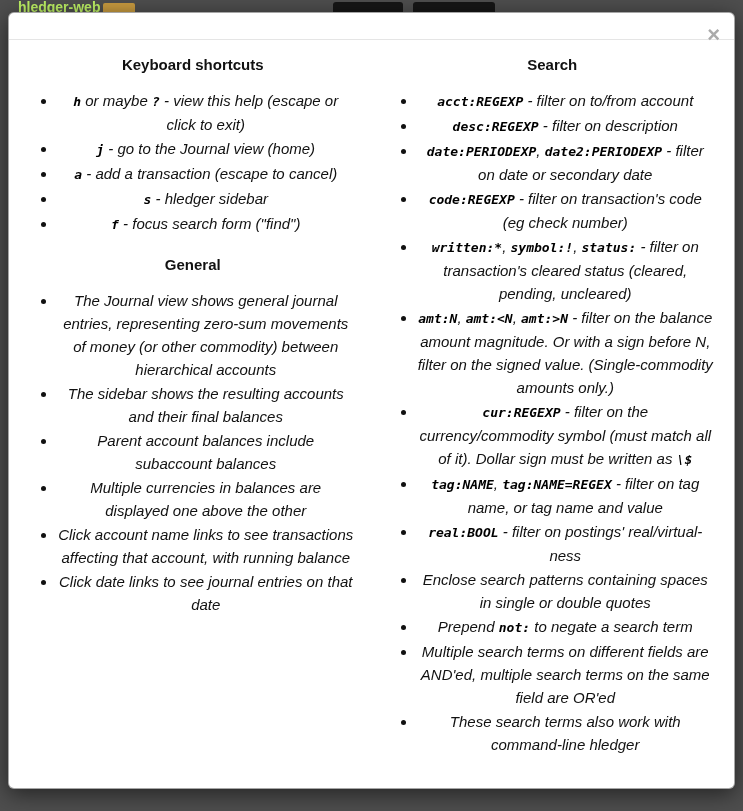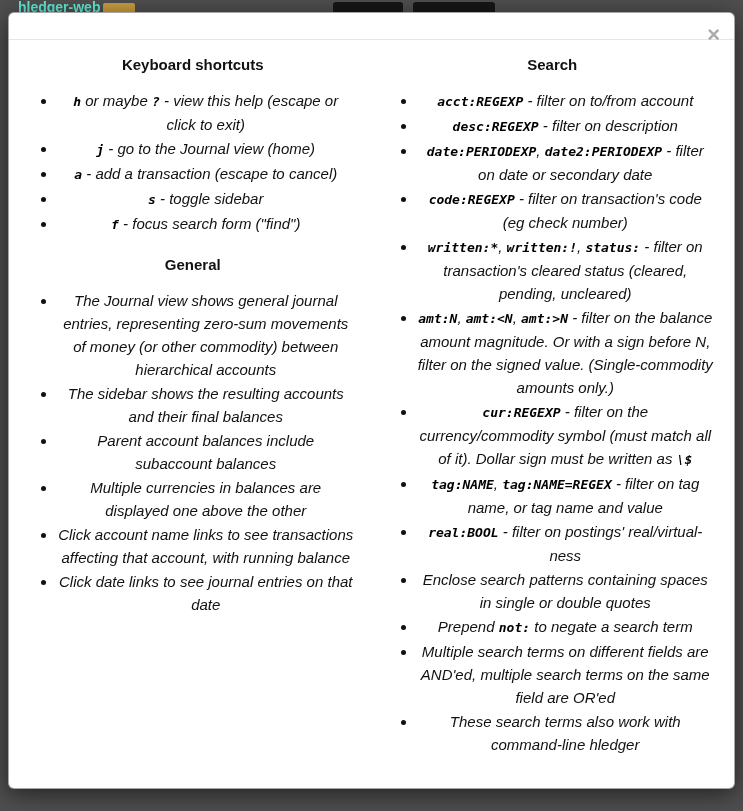--- a/index.html
+++ b/index.html
@@ -8,21 +8,21 @@
     position: relative;
     background: #4e4e4e;
     font-family: "Liberation Sans", sans-serif;
     overflow: hidden;
   }
 
   
   .page-behind { position: absolute; inset: 0; }
   .brand {
     position: absolute; left: 18px; top: -1px;
-    font-size: 14px; font-weight: bold; color: #5eead4;
+    font-size: 14px; font-weight: bold; color: #bef264;
     text-decoration: none; cursor: pointer;
   }
   .chip {
     position: absolute; left: 103px; top: 3px;
     width: 32px; height: 11px; background: #c79a3f; border-radius: 2px;
   }
   .blob { position: absolute; top: 2px; height: 21px; background: #161616; border-radius: 3px; }
   .blob.b1 { left: 333px; width: 70px; }
   .blob.b2 { left: 413px; width: 82px; }
 
@@ -91,41 +91,41 @@
   <div class="modal-header">
     <span class="close">×</span>
   </div>
   <div class="modal-body">
     <div class="col">
         <div class="section-heading">Keyboard shortcuts</div>
         <ul class="help-list">
           <li><code class="term">h</code><span> or maybe </span><code class="term">?</code><span> - view this help (escape or click to exit)</span></li>
           <li><code class="term">j</code><span> - go to the Journal view (home)</span></li>
           <li><code class="term">a</code><span> - add a transaction (escape to cancel)</span></li>
-          <li><code class="term">s</code><span> - toggle sidebar</span></li>
+          <li><code class="term">s</code><span> - hledger sidebar</span></li>
           <li><code class="term">f</code><span> - focus search form ("find")</span></li>
         </ul>
         <div class="section-heading">General</div>
         <ul class="help-list">
           <li><span>The Journal view shows general journal entries, representing zero-sum movements of money (or other commodity) between hierarchical accounts</span></li>
           <li><span>The sidebar shows the resulting accounts and their final balances</span></li>
           <li><span>Parent account balances include subaccount balances</span></li>
           <li><span>Multiple currencies in balances are displayed one above the other</span></li>
           <li><span>Click account name links to see transactions affecting that account, with running balance</span></li>
           <li><span>Click date links to see journal entries on that date</span></li>
         </ul>
       </div>
     <div class="col">
         <div class="section-heading">Search</div>
         <ul class="help-list">
           <li><code class="term">acct:REGEXP</code><span> - filter on to/from account</span></li>
           <li><code class="term">desc:REGEXP</code><span> - filter on description</span></li>
           <li><code class="term">date:PERIODEXP</code><span>, </span><code class="term">date2:PERIODEXP</code><span> - filter on date or secondary date</span></li>
           <li><code class="term">code:REGEXP</code><span> - filter on transaction's code (eg check number)</span></li>
-          <li><code class="term">written:*</code><span>, </span><code class="term">written:!</code><span>, </span><code class="term">status:</code><span> - filter on transaction's cleared status (cleared, pending, uncleared)</span></li>
+          <li><code class="term">written:*</code><span>, </span><code class="term">symbol:!</code><span>, </span><code class="term">status:</code><span> - filter on transaction's cleared status (cleared, pending, uncleared)</span></li>
           <li><code class="term">amt:N</code><span>, </span><code class="term">amt:&lt;N</code><span>, </span><code class="term">amt:&gt;N</code><span> - filter on the balance amount magnitude. Or with a sign before N, filter on the signed value. (Single-commodity amounts only.)</span></li>
           <li><code class="term">cur:REGEXP</code><span> - filter on the currency/commodity symbol (must match all of it). Dollar sign must be written as </span><code class="term">\$</code></li>
           <li><code class="term">tag:NAME</code><span>, </span><code class="term">tag:NAME=REGEX</code><span> - filter on tag name, or tag name and value</span></li>
           <li><code class="term">real:BOOL</code><span> - filter on postings' real/virtual-ness</span></li>
           <li><span>Enclose search patterns containing spaces in single or double quotes</span></li>
           <li><span>Prepend </span><code class="term">not:</code><span> to negate a search term</span></li>
           <li><span>Multiple search terms on different fields are AND'ed, multiple search terms on the same field are OR'ed</span></li>
           <li><span>These search terms also work with command-line hledger</span></li>
         </ul>
       </div>

